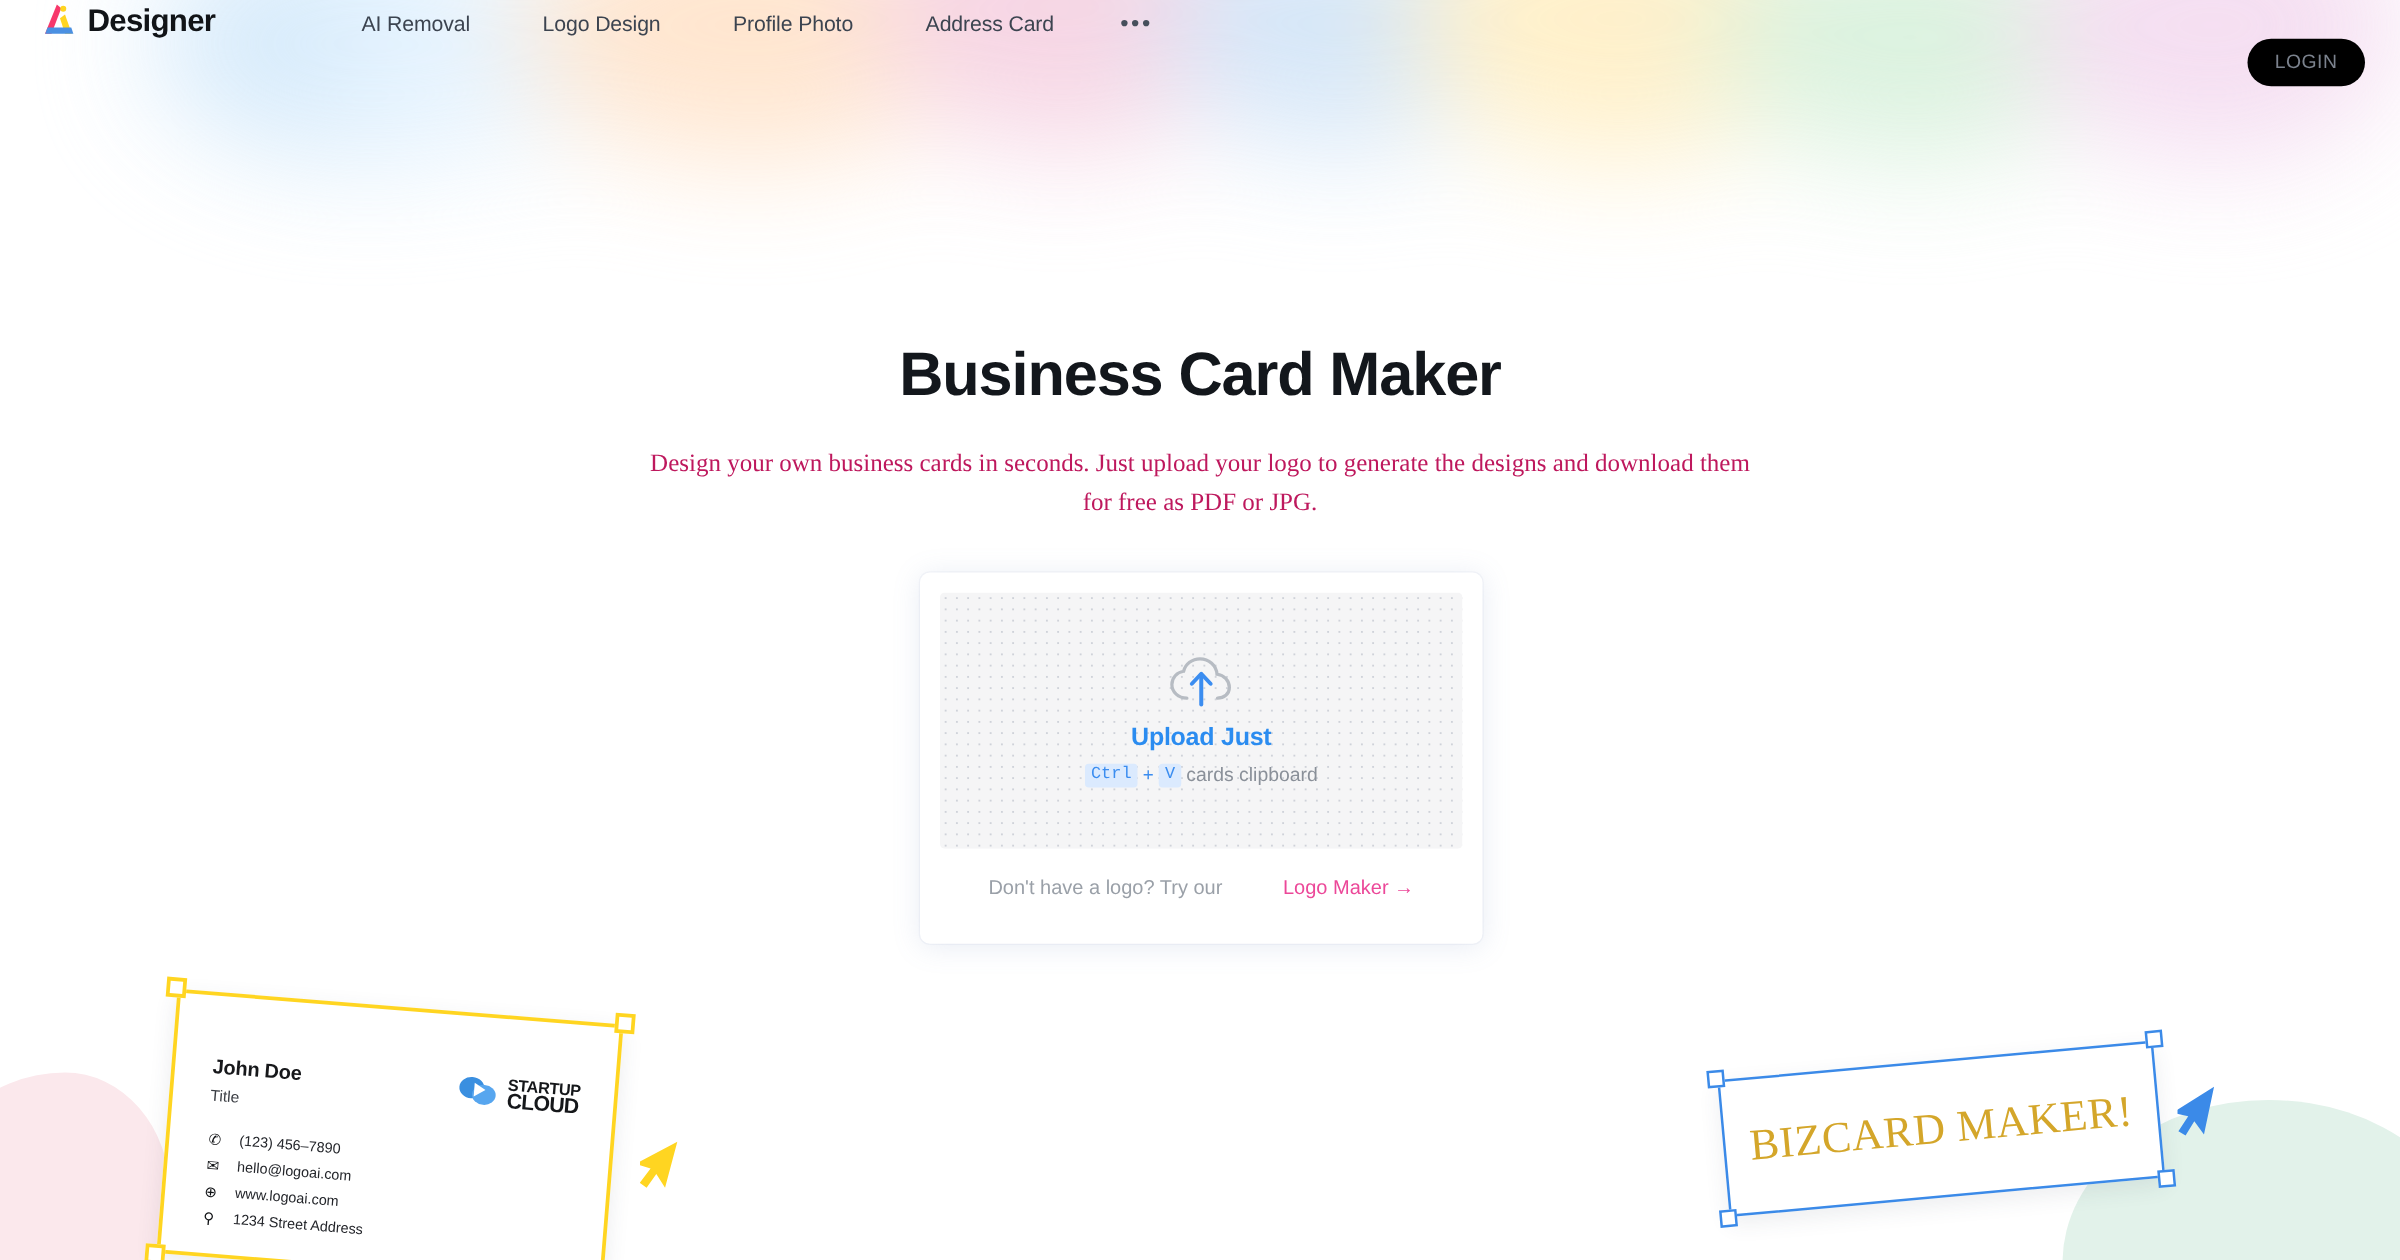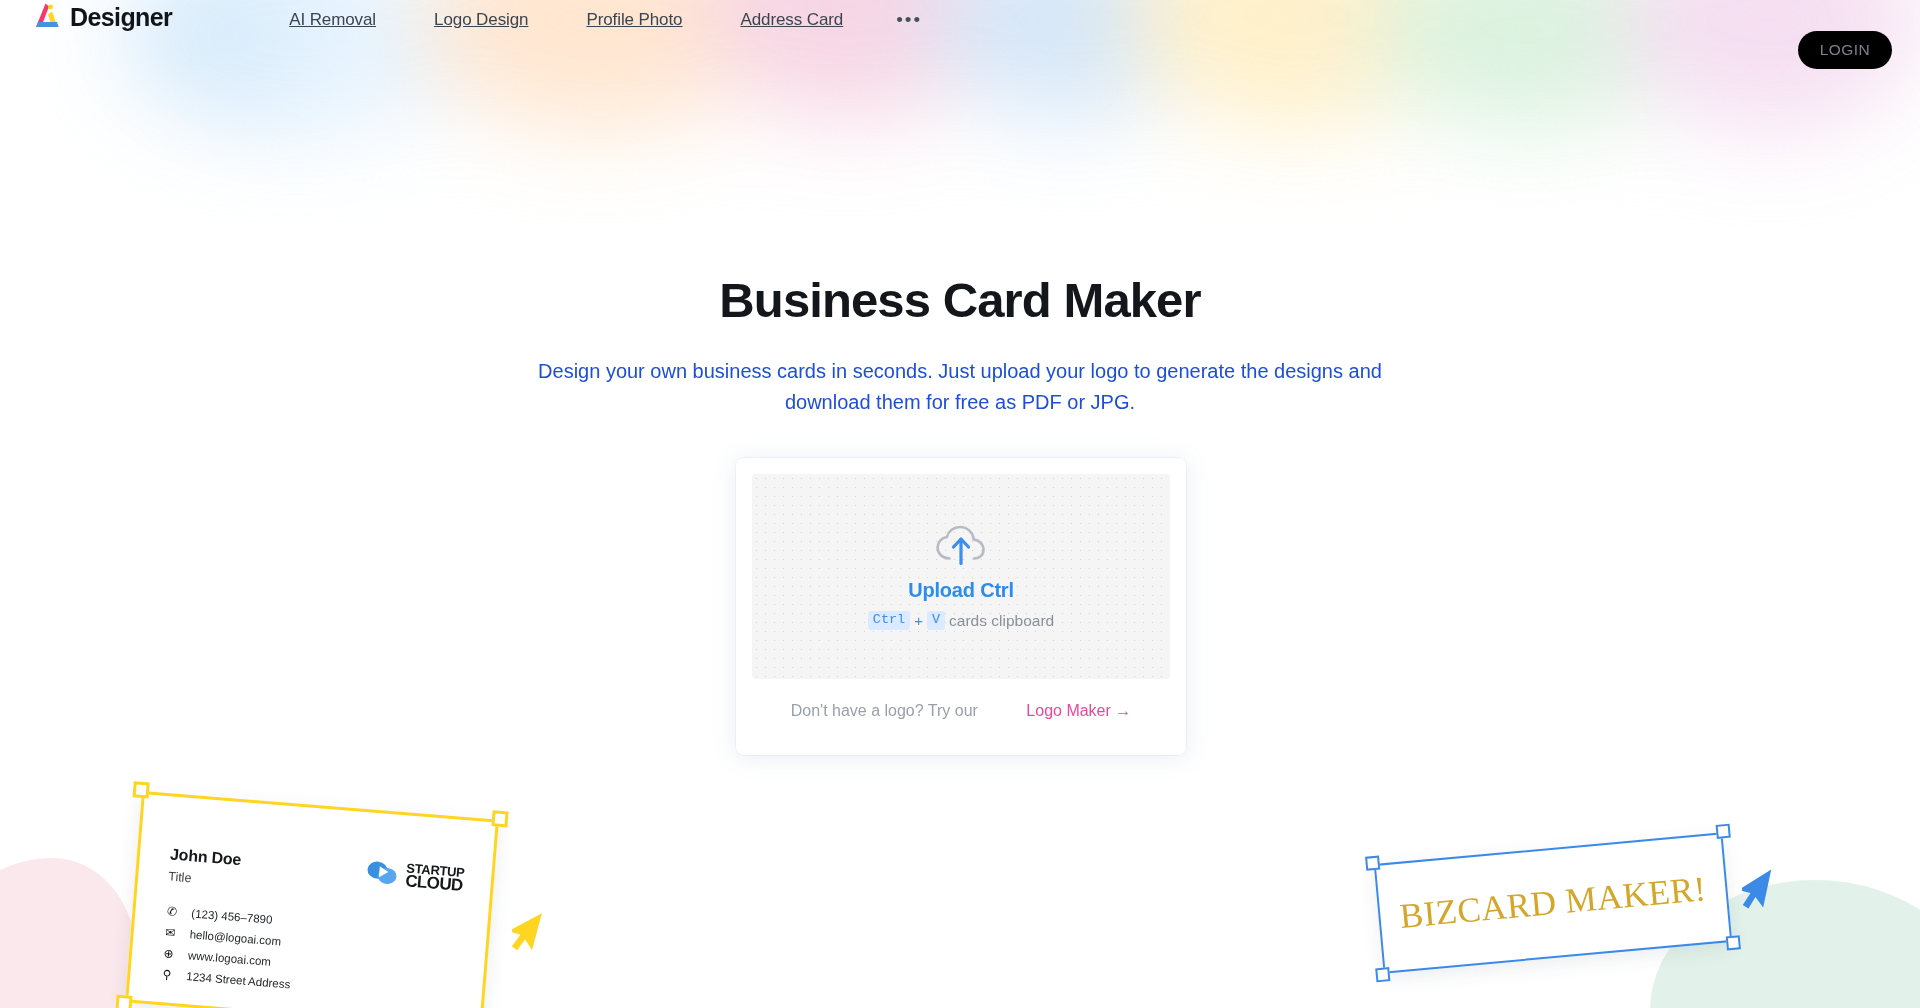--- a/index.html
+++ b/index.html
@@ -74,21 +74,20 @@
     margin-left: 88px;
     gap: 0px;
   }
   .nav-item {
     font-size: 17px;
     color: #3c4450;
     padding: 10px 29px;
     cursor: pointer;
     white-space: nowrap;
     letter-spacing: -.1px;
-    text-decoration: underline;
   }
   .nav-more {
     font-size: 19px;
     color: #46505c;
     letter-spacing: 2px;
     padding: 6px 24px;
     cursor: pointer;
     line-height: 10px;
   }
 
@@ -120,22 +119,23 @@
     font-size: 49px;
     font-weight: bold;
     color: #13171c;
     letter-spacing: -.9px;
   }
   .hero-sub {
     margin: 28px auto 0;
     width: 900px;
     font-size: 20px;
     line-height: 31px;
-    color: #1d4ed8;
+    color: #be185d;
     font-weight: 400;
+    font-family: Liberation Serif, serif;
   }
 
   
   .upload-card {
     position: absolute;
     left: 736px;
     top: 458px;
     width: 450px;
     height: 297px;
     background: #ffffff;
@@ -390,21 +390,21 @@
 
   <div class="upload-card">
     <div class="dropzone">
       <svg class="cloud-icon" viewBox="0 0 56 44">
         <path d="M16.5 35.5 C9.6 35.5 4.5 30.6 4.5 24.6 C4.5 19.2 8.5 14.8 13.9 14.0
                  C15.3 8.2 20.7 4.0 27.0 4.0 C34.2 4.0 40.1 9.5 40.6 16.4
                  C46.3 17.0 50.5 21.5 50.5 27.0 C50.5 32.3 46.1 35.5 41.0 35.5" fill="none" stroke="#b7bcc3" stroke-width="2.6" stroke-linecap="round"></path>
         <line x1="28" y1="40.5" x2="28" y2="16.5" stroke="#3b8df0" stroke-width="3.2" stroke-linecap="round"></line>
         <path d="M20.5 24.0 L28 16.0 L35.5 24.0" fill="none" stroke="#3b8df0" stroke-width="3.2" stroke-linecap="round" stroke-linejoin="round"></path>
       </svg>
-      <div class="upload-title">Upload Ctrl</div>
+      <div class="upload-title">Upload Just</div>
       <div class="paste-hint">
         <kbd>Ctrl</kbd>
         <span class="plus">+</span>
         <kbd>V</kbd>
         <span>cards clipboard</span>
       </div>
     </div>
     <div class="card-foot">
       <span>Don't have a logo? Try our</span>
       <span class="logo-maker-link">Logo Maker →</span>

